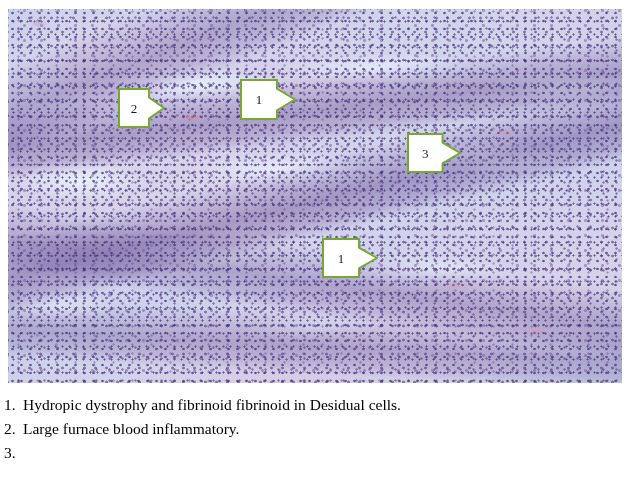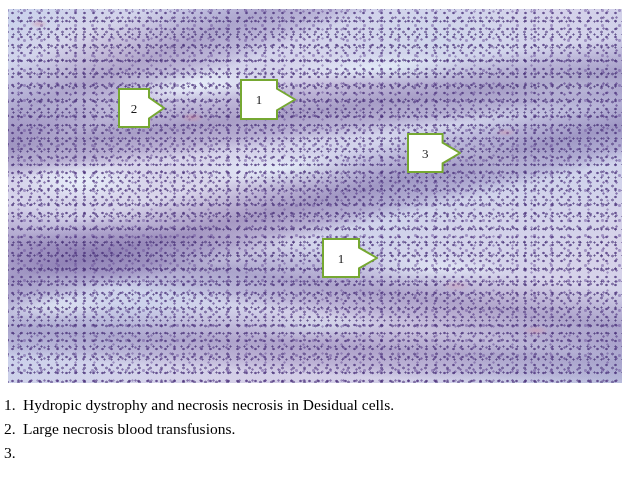--- a/index.html
+++ b/index.html
@@ -186,24 +186,24 @@
             <polygon points="1.0,1.0 37.0,1.0 37.0,9.6 55.0,20.0 37.0,30.4 37.0,39.0 1.0,39.0" fill="#ffffff" stroke="#76a832" stroke-width="2" stroke-linejoin="miter"></polygon>
           </svg>
           <span class="num">1</span>
         </div>
       </div>
   </div>
 
   <div id="caption">
     <div class="cap-line">
       <span class="cap-num">1.</span>
-      <span class="cap-text">Hydropic dystrophy and necrosis necrosis in Desidual cells.</span>
+      <span class="cap-text">Hydropic dystrophy and fibrinoid fibrinoid in Desidual cells.</span>
     </div>
     <div class="cap-line">
       <span class="cap-num">2.</span>
-      <span class="cap-text">Large  necrosis blood transfusions.</span>
+      <span class="cap-text">Large  furnace blood inflammatory.</span>
     </div>
     <div class="cap-line">
       <span class="cap-num">3.</span>
     </div>
   </div>
 
 </div>
 
 </body></html>

